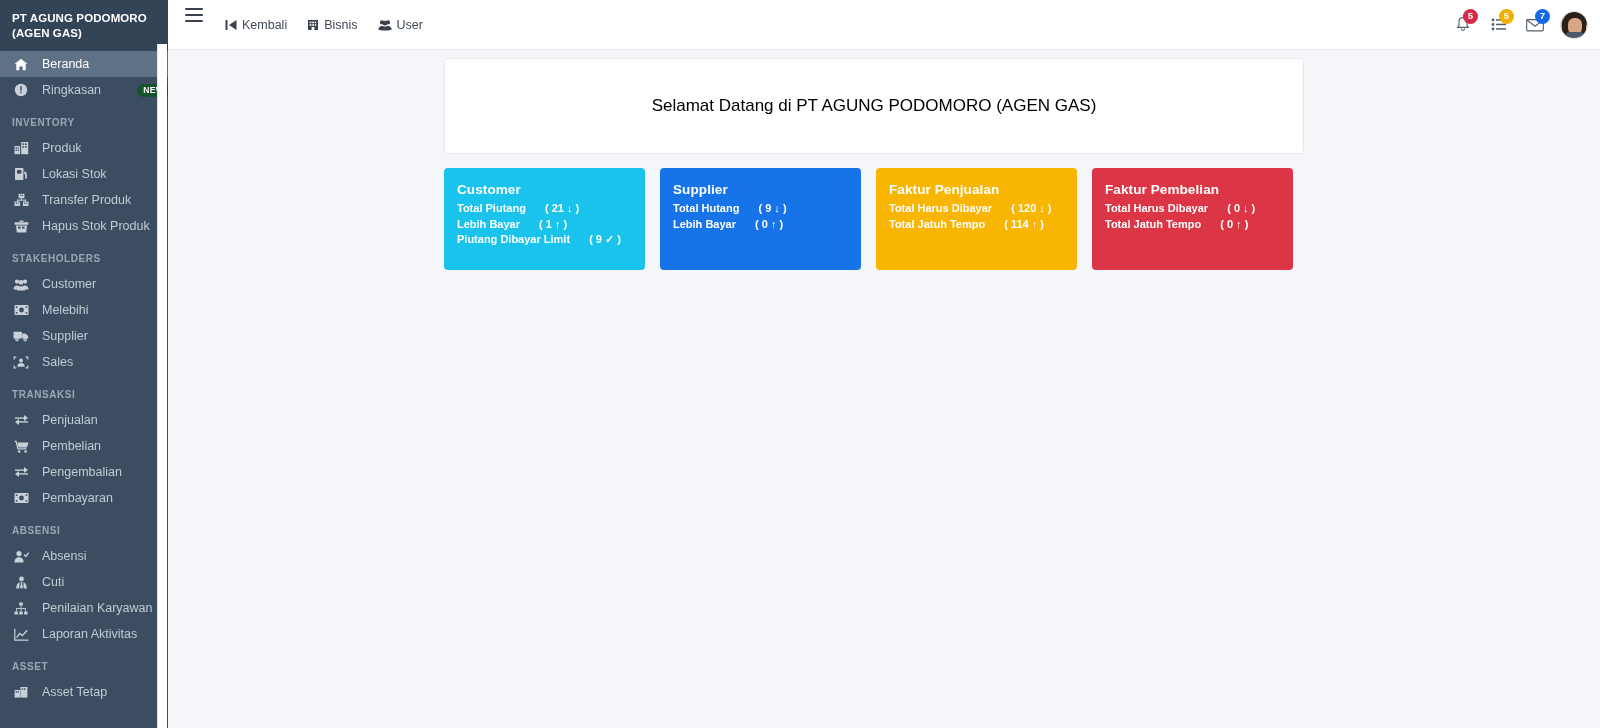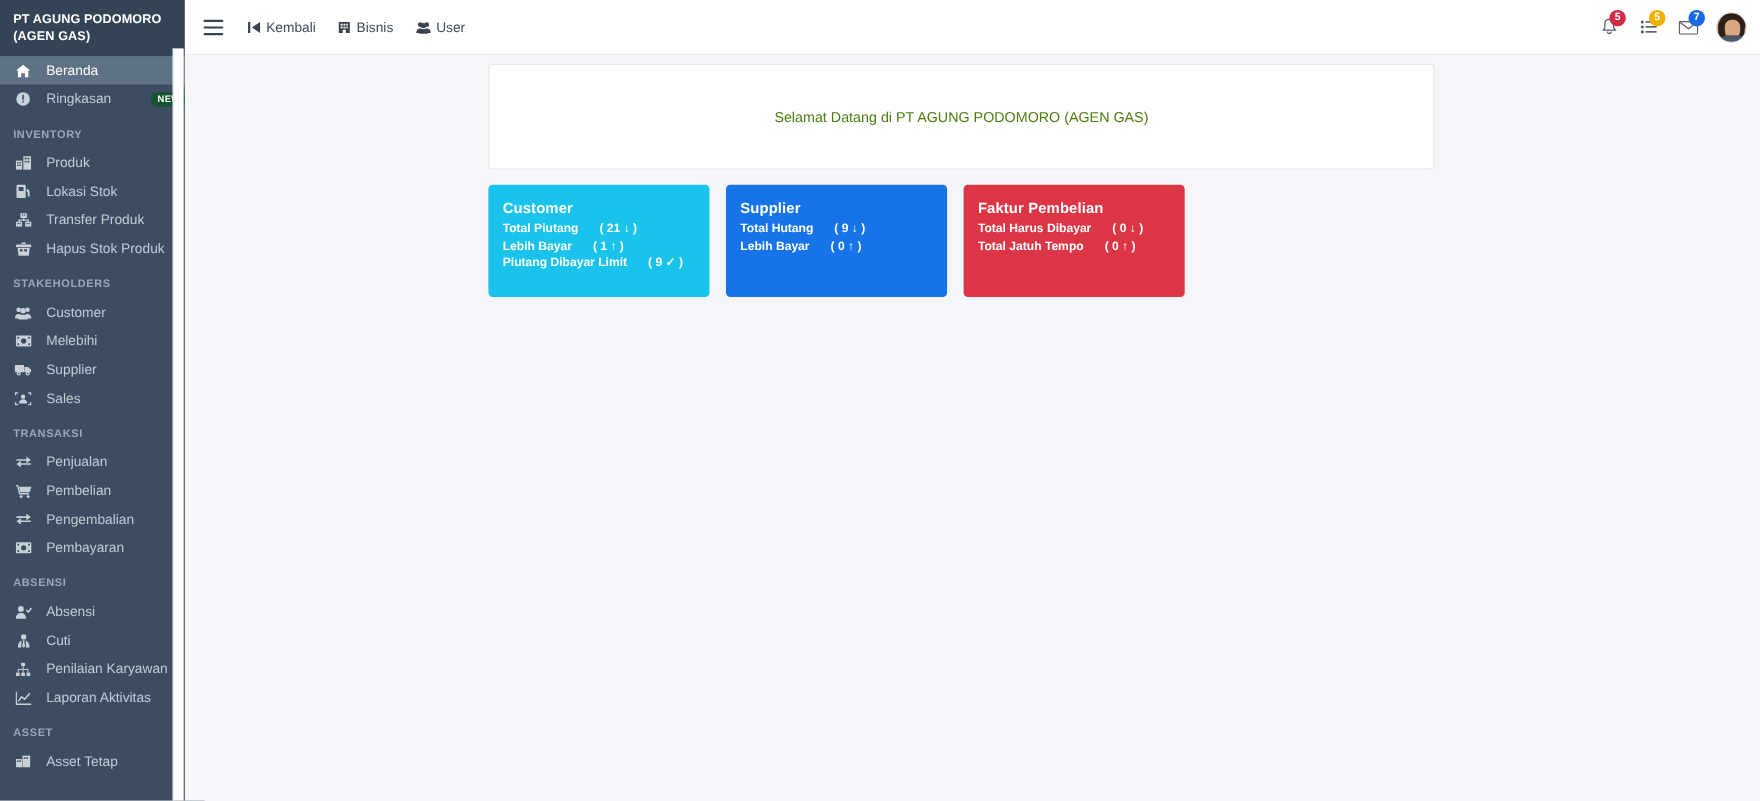--- a/index.html
+++ b/index.html
@@ -93,21 +93,21 @@
   }
 
   
   #topbar {
     position: absolute; left: 168px; top: 0;
     width: 1432px; height: 50px;
     background: #ffffff;
     border-bottom: 1px solid #e7eaee;
     display: flex; align-items: center;
   }
-  #topbar-left { display: flex; align-items: center; padding-left: 10px; }
+  #topbar-left { display: flex; align-items: flex-start; padding-left: 10px; }
   .tb-item {
     display: flex; align-items: center;
     color: #3f4a57; font-size: 12.5px;
     padding: 0 10px; height: 34px; cursor: pointer;
     white-space: nowrap;
   }
   .tb-item .ti { margin-right: 5px; display: flex; align-items: center; }
   .hamburger {
     width: 18px; height: 14px;
     display: flex; flex-direction: column; justify-content: space-between;
@@ -162,21 +162,21 @@
     background: #f4f6f9;
   }
   #welcome {
     position: absolute; left: 276px; top: 8px;
     width: 860px; height: 96px;
     background: #ffffff;
     border: 1px solid #e6e9ed;
     border-radius: 3px;
     display: flex; align-items: center; justify-content: center;
   }
-  #welcome-text { color: #4d7c0f; font-size: 13px; }
+  #welcome-text { color: #000000; font-size: 17px; }
 
   #cards {
     position: absolute; left: 276px; top: 118px;
     width: 860px; height: 102px;
     display: flex; gap: 15px;
   }
   .card {
     width: 201px; height: 102px;
     border-radius: 4px;
     padding: 14px 0 0 13px;
@@ -571,20 +571,25 @@
           <div class="card-title">Customer</div>
           <div class="card-row"><span>Total Piutang</span> <span class="cr-val">( 21 ↓ )</span></div>
           <div class="card-row"><span>Lebih Bayar</span> <span class="cr-val">( 1 ↑ )</span></div>
           <div class="card-row"><span>Piutang Dibayar Limit</span> <span class="cr-val">( 9 ✓ )</span></div>
         </div>
         <div class="card" style="background: rgb(22, 115, 232);">
           <div class="card-title">Supplier</div>
           <div class="card-row"><span>Total Hutang</span> <span class="cr-val">( 9 ↓ )</span></div>
           <div class="card-row"><span>Lebih Bayar</span> <span class="cr-val">( 0 ↑ )</span></div>
         </div>
+        <div class="card" style="background: rgb(248, 181, 1);">
+          <div class="card-title">Faktur Penjualan</div>
+          <div class="card-row"><span>Total Harus Dibayar</span> <span class="cr-val">( 120 ↓ )</span></div>
+          <div class="card-row"><span>Total Jatuh Tempo</span> <span class="cr-val">( 114 ↑ )</span></div>
+        </div>
         <div class="card" style="background: rgb(220, 53, 69);">
           <div class="card-title">Faktur Pembelian</div>
           <div class="card-row"><span>Total Harus Dibayar</span> <span class="cr-val">( 0 ↓ )</span></div>
           <div class="card-row"><span>Total Jatuh Tempo</span> <span class="cr-val">( 0 ↑ )</span></div>
         </div>
       </div>
   </div>
 
 </div>
 

